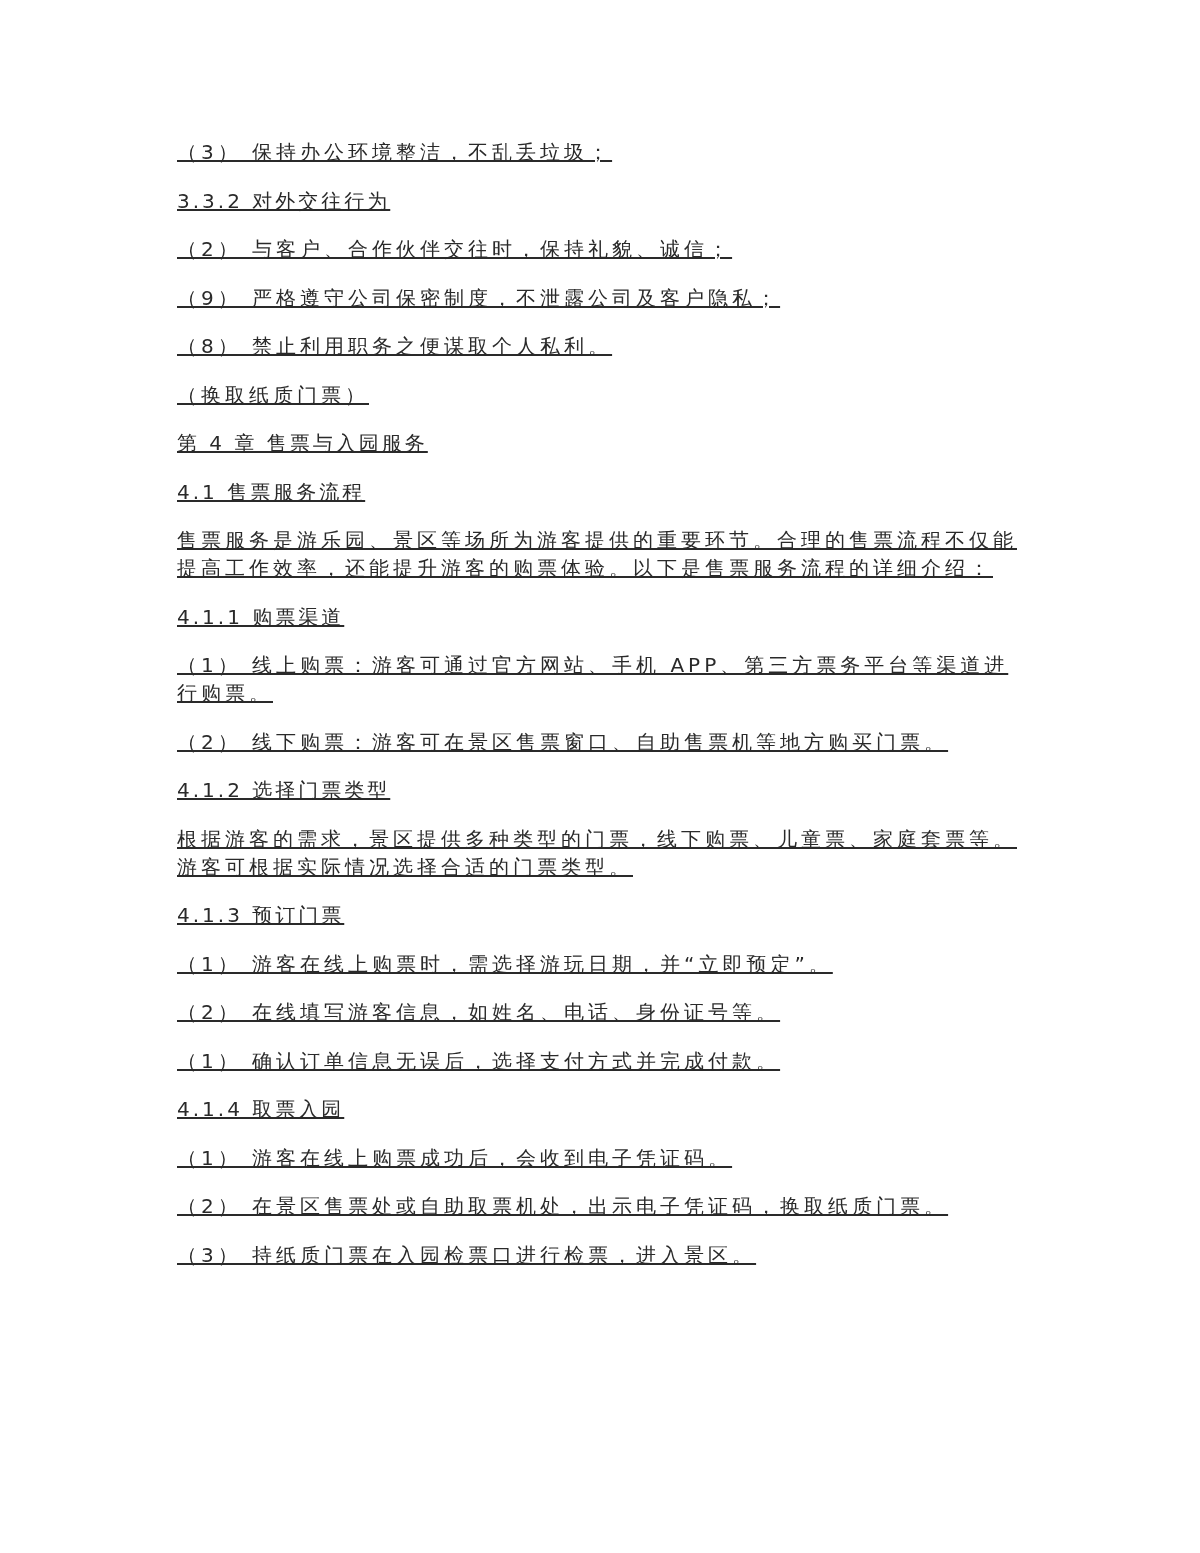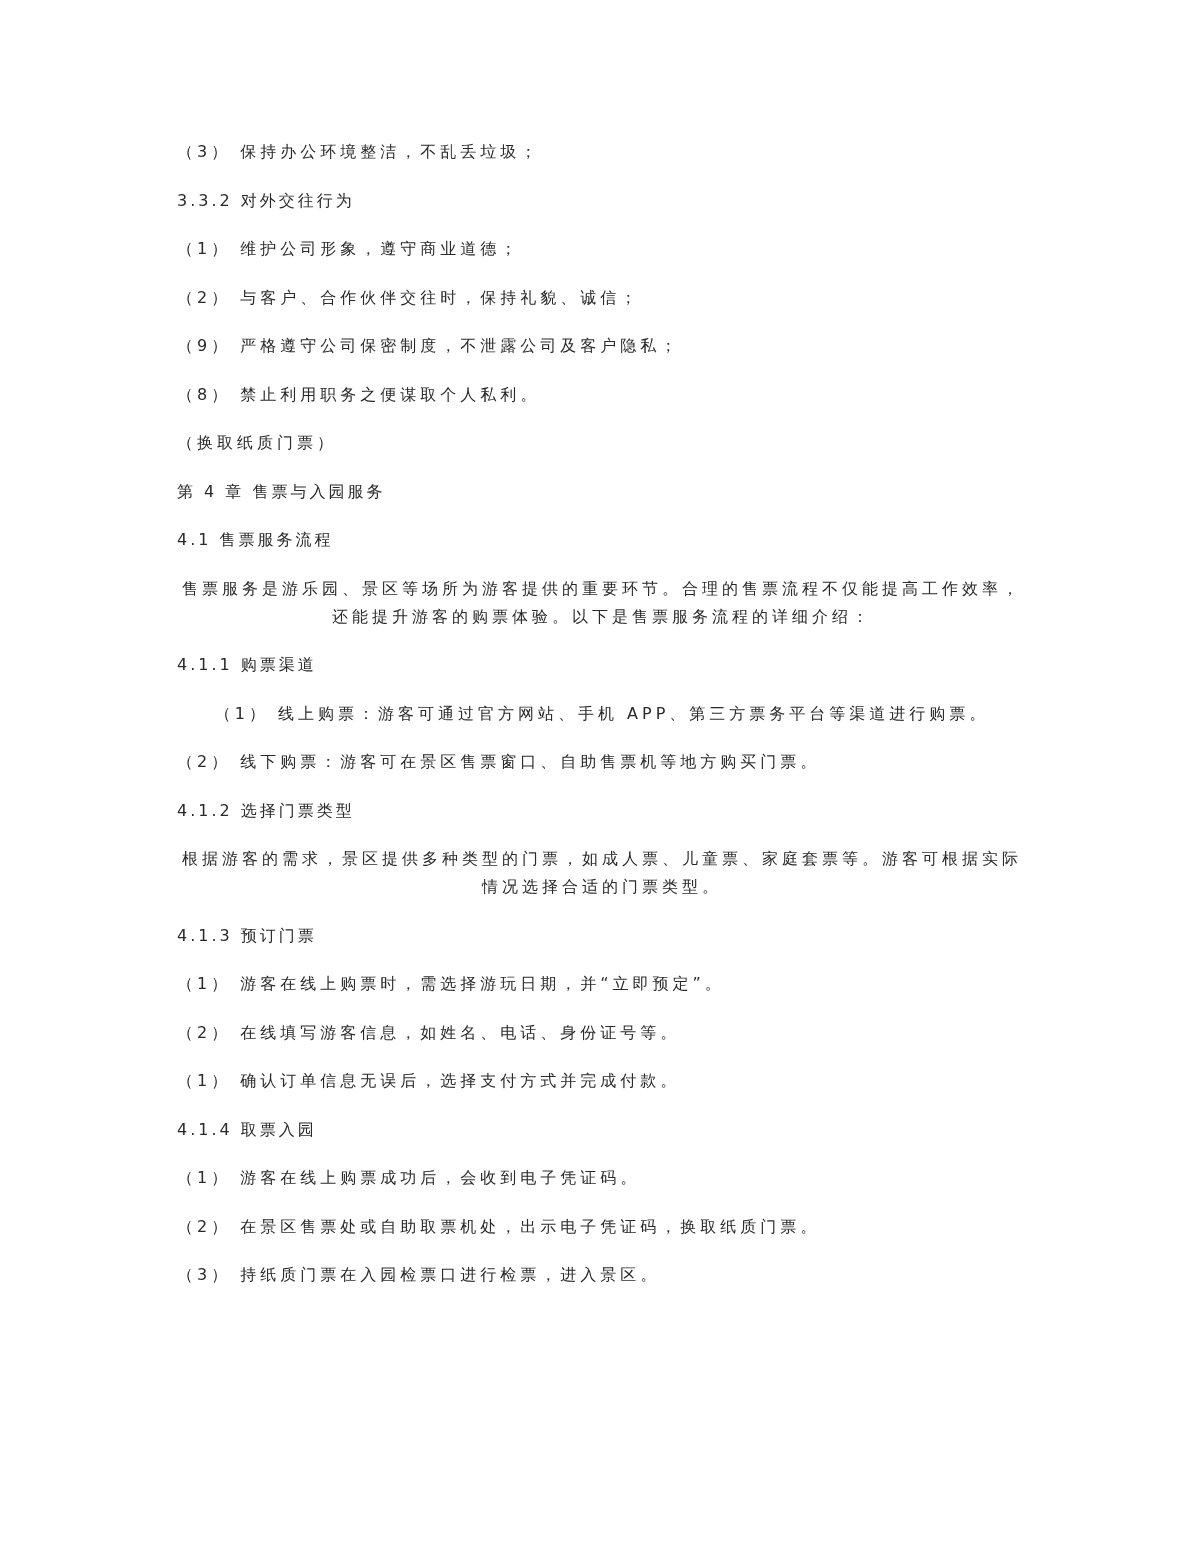--- a/index.html
+++ b/index.html
@@ -15,54 +15,53 @@
       font-family: "DejaVu Sans", "Liberation Sans", sans-serif;
       color: #2a2a2a;
     }
     .page {
       position: absolute;
       left: 177px;
       top: 138px;
       width: 850px;
     }
     .para {
-      font-size: 16px;
+      font-size: 20px;
       line-height: 28px;
       letter-spacing: 4px;
       margin: 0 0 20.5px 0;
       white-space: normal;
       word-break: break-all;
+      text-decoration: underline;
     }
     .heading {
       letter-spacing: 3px;
     }
     .para.multi {
       margin-bottom: 20.5px;
-      text-align: center;
     }
   </style>
 </head>
 <body>
 
 <div class="page">
   <p class="para">（3） 保持办公环境整洁，不乱丢垃圾；</p>
   <p class="para heading">3.3.2 对外交往行为</p>
-  <p class="para">（1） 维护公司形象，遵守商业道德；</p>
   <p class="para">（2） 与客户、合作伙伴交往时，保持礼貌、诚信；</p>
   <p class="para">（9） 严格遵守公司保密制度，不泄露公司及客户隐私；</p>
   <p class="para">（8） 禁止利用职务之便谋取个人私利。</p>
   <p class="para">（换取纸质门票）</p>
   <p class="para heading">第 4 章 售票与入园服务</p>
   <p class="para heading">4.1 售票服务流程</p>
   <p class="para multi">售票服务是游乐园、景区等场所为游客提供的重要环节。合理的售票流程不仅能提高工作效率，还能提升游客的购票体验。以下是售票服务流程的详细介绍：</p>
   <p class="para heading">4.1.1 购票渠道</p>
   <p class="para multi">（1） 线上购票：游客可通过官方网站、手机 APP、第三方票务平台等渠道进行购票。</p>
   <p class="para">（2） 线下购票：游客可在景区售票窗口、自助售票机等地方购买门票。</p>
   <p class="para heading">4.1.2 选择门票类型</p>
-  <p class="para multi">根据游客的需求，景区提供多种类型的门票，如成人票、儿童票、家庭套票等。游客可根据实际情况选择合适的门票类型。</p>
+  <p class="para multi">根据游客的需求，景区提供多种类型的门票，线下购票、儿童票、家庭套票等。游客可根据实际情况选择合适的门票类型。</p>
   <p class="para heading">4.1.3 预订门票</p>
   <p class="para">（1） 游客在线上购票时，需选择游玩日期，并“立即预定”。</p>
   <p class="para">（2） 在线填写游客信息，如姓名、电话、身份证号等。</p>
   <p class="para">（1） 确认订单信息无误后，选择支付方式并完成付款。</p>
   <p class="para heading">4.1.4 取票入园</p>
   <p class="para">（1） 游客在线上购票成功后，会收到电子凭证码。</p>
   <p class="para">（2） 在景区售票处或自助取票机处，出示电子凭证码，换取纸质门票。</p>
   <p class="para">（3） 持纸质门票在入园检票口进行检票，进入景区。</p>
 </div>
 

